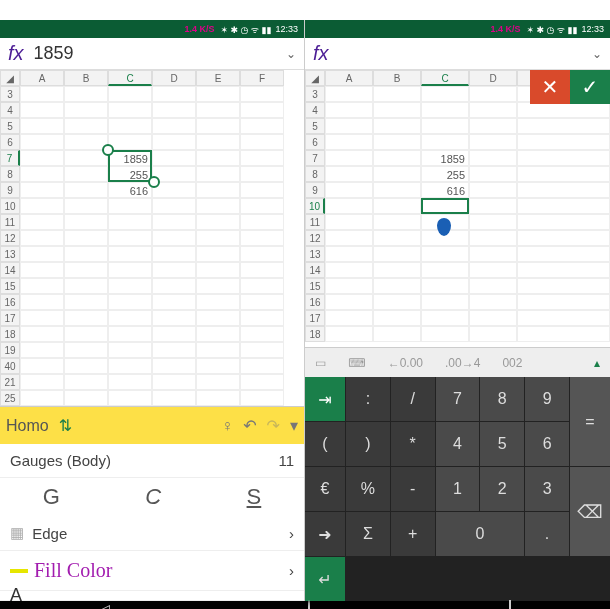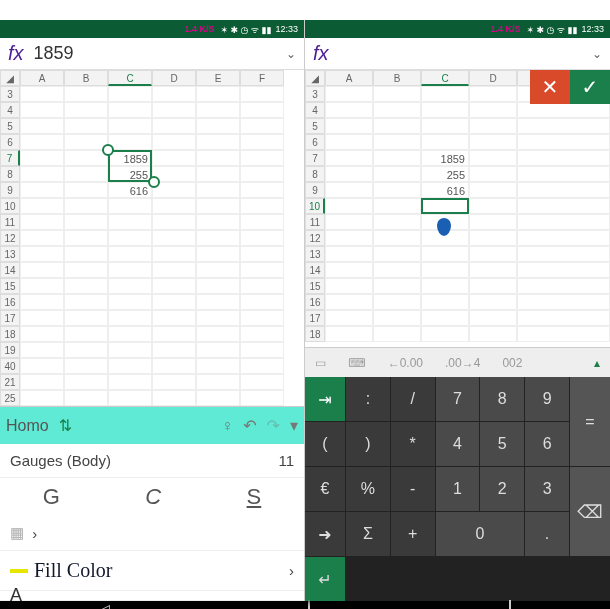--- a/index.html
+++ b/index.html
@@ -17,29 +17,29 @@
 .chev { color: #666; font-size: 12px; }
 
 .sheet { flex: 1; background: #fff; overflow: hidden; position: relative; font-size: 11px; color: #555; }
 .grid { display: grid; grid-template-columns: 20px repeat(6, 44px); }
 .hdr, .rh { background: #f3f3f3; border: 0.5px solid #ddd; text-align: center; font-size: 10px; color: #666; height: 16px; line-height: 16px; }
 .cell { border: 0.5px solid #eee; height: 16px; line-height: 16px; text-align: right; padding-right: 3px; }
 .sel7 { position: absolute; border: 2px solid #1a7f4a; }
 .handle { position: absolute; width: 12px; height: 12px; background: #fff; border: 2px solid #1a7f4a; border-radius: 50%; }
 .drop { position: absolute; width: 14px; height: 18px; background: #1a5fb4; border-radius: 50% 50% 50% 50% / 60% 60% 40% 40%; transform: rotate(180deg); }
 
-.btoolbar { height: 38px; background: #5eead4; border-top: 1px solid #ccc; display: flex; align-items: center; padding: 0 6px; gap: 10px; }
+.btoolbar { height: 38px; background: #fde047; border-top: 1px solid #ccc; display: flex; align-items: center; padding: 0 6px; gap: 10px; }
 .btoolbar .spacer { flex: 1; }
 .icn { color: #777; font-size: 16px; }
 
 .drawer { background: #fff; border-radius: 32px; }
 .drawer .row { display: flex; align-items: center; padding: 8px 10px; border-bottom: 0.5px solid #eee; color: #444; font-size: 15px; }
 .drawer .row .g { flex: 1; }
 .styles3 { display: flex; justify-content: space-around; padding: 6px 0; font-size: 22px; color: #555; }
-.fillc { font-family: cursive; font-size: 20px; color: #0f172a; }
+.fillc { font-family: cursive; font-size: 20px; color: #a21caf; }
 .ybar { display: inline-block; width: 18px; height: 4px; background: #e6e600; margin-right: 6px; vertical-align: middle; }
 
 .editbar { height: 34px; width:100%; display: flex; }
 .editbar .xbtn { flex:1; background: #d94a2b; color: #fff; display:flex; align-items:center; justify-content:center; font-size:20px; }
 .editbar .okbtn { flex:1; background: #1a7f4a; color:#fff; display:flex; align-items:center; justify-content:center; font-size:20px; }
 
 .numtools { height: 30px; background: #eee; display: flex; align-items: center; justify-content: flex-start; gap: 22px; padding: 0 10px; color: #999; font-size: 12px; border-top:1px solid #ccc; }
 .numtools .right { margin-left: auto; }
 
 .keypad { display: grid; grid-template-columns: 40px repeat(5, 1fr) 40px; grid-auto-rows: 44px; gap: 1px; background: #222; }
@@ -244,20 +244,21 @@
       <span class="g">Gauges (Body)</span>
       <span>11</span>
     </div>
     <div class="styles3">
       <span>G</span>
       <span style="font-style:italic">C</span>
       <span style="text-decoration:underline">S</span>
     </div>
     <div class="row">
       <span style="margin-right:8px;color:#aaa">▦</span>
+      <span class="g">Edge</span>
       <span>›</span>
     </div>
     <div class="row">
       <span class="ybar"></span>
       <span class="g fillc">Fill Color</span>
       <span>›</span>
     </div>
     <div class="row" style="height:10px;padding:2px 10px">
       <span style="font-size:18px;color:#333">A</span>
     </div>

